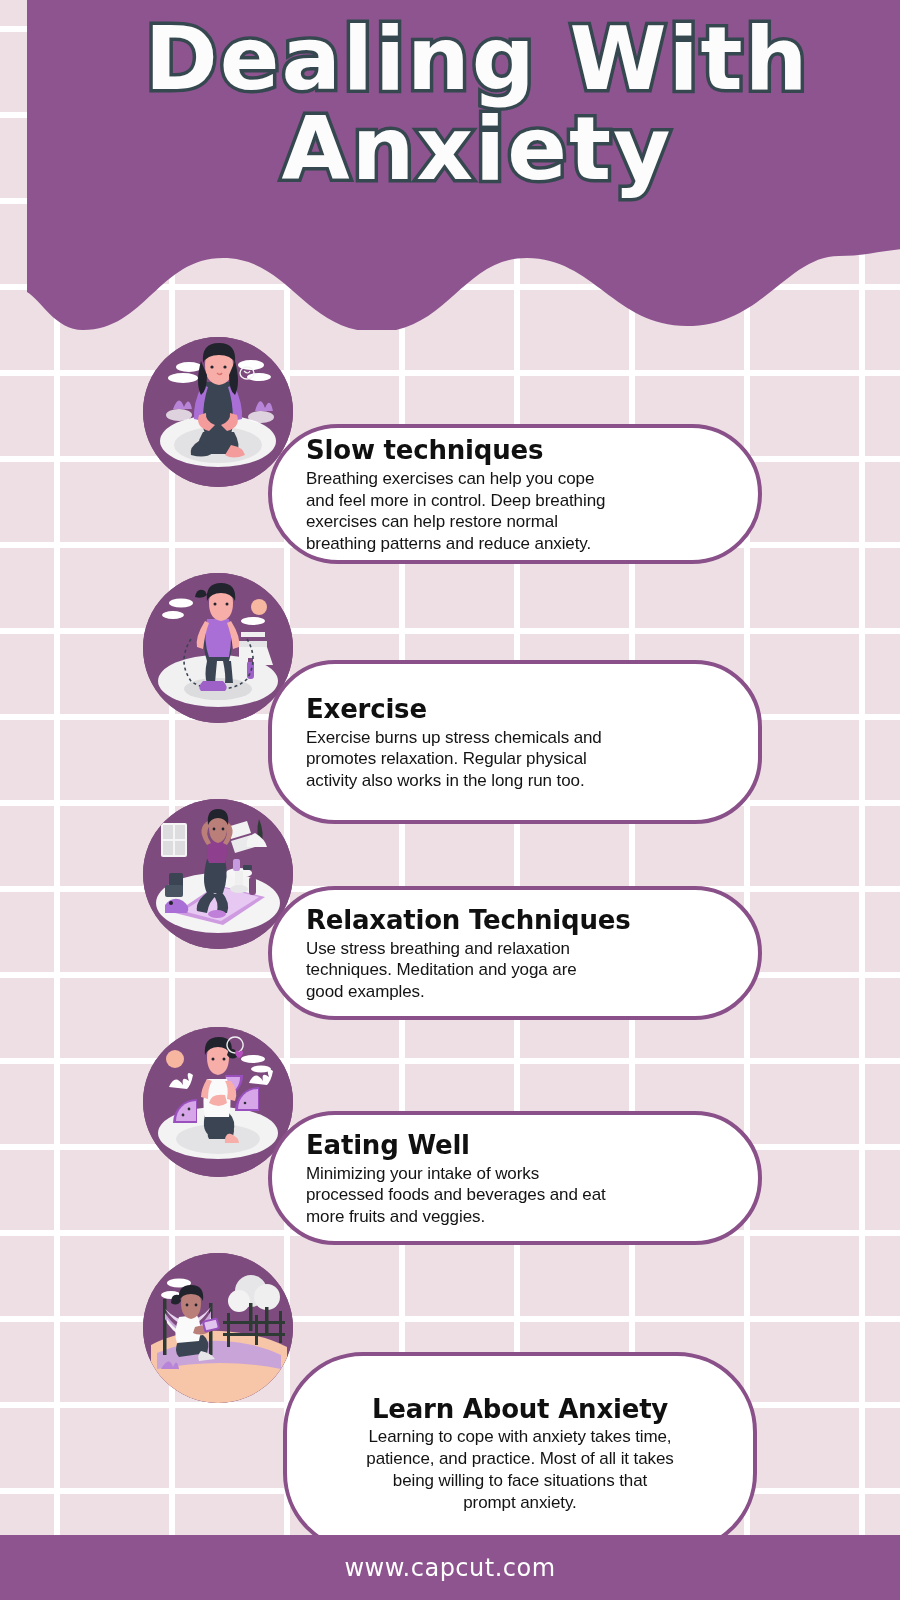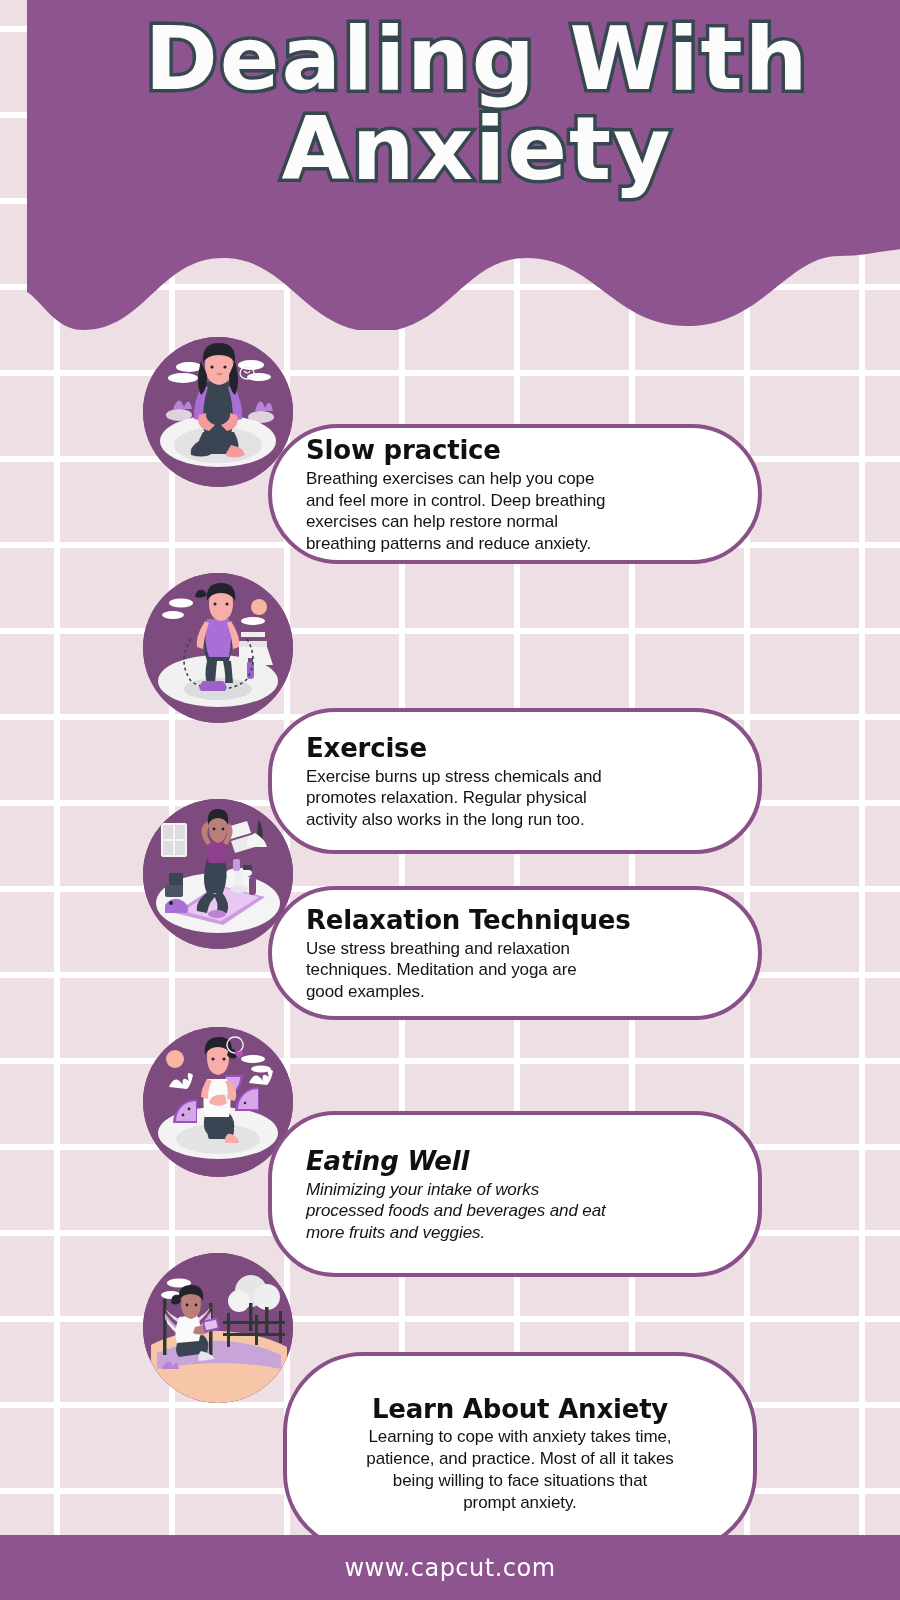--- a/index.html
+++ b/index.html
@@ -184,21 +184,21 @@
       <path d="M58 24 q-6 22 0 34 q6 -4 6 -20 z" fill="#21242C"></path>
       <path d="M92 24 q6 22 0 34 q-6 -4 -6 -20 z" fill="#21242C"></path>
       <circle cx="69" cy="30" r="1.6" fill="#21242C"></circle>
       <circle cx="82" cy="30" r="1.6" fill="#21242C"></circle>
       <path d="M74 36 q3 3 5 0" stroke="#D9736F" stroke-width="1.6" fill="none"></path>
       <ellipse cx="104" cy="36" rx="7" ry="6" fill="none" stroke="#F3F3F3" stroke-width="1.4"></ellipse>
       <path d="M101 34 q4 4 6 0" stroke="#F3F3F3" stroke-width="1.2" fill="none"></path>
     </svg>
   </div>
   <div class="card" style="left:268px; top:424px; width:494px; height:140px; border-radius:70px;">
-    <div class="card-title">Slow practice</div>
+    <div class="card-title">Slow techniques</div>
     <div class="card-body">Breathing exercises can help you cope
 and feel more in control. Deep breathing
 exercises  can help restore normal
 breathing patterns and reduce anxiety.</div>
   </div>
 
   <div class="avatar" style="left:143px; top:573px;">
     <svg viewBox="0 0 150 150">
       <rect width="150" height="150" fill="#7E4B7E"></rect>
       <ellipse cx="75" cy="108" rx="60" ry="26" fill="#F1F1F2"></ellipse>
@@ -221,21 +221,21 @@
       <path d="M64 46 q-4 22 2 38 l20 0 q4 -20 0 -38 z" fill="#A96FD6"></path>
       <path d="M62 48 q-10 16 -8 26 l6 2 q2 -16 6 -26z" fill="#F7ADA8"></path>
       <path d="M88 48 q10 16 8 26 l-6 2 q-2 -16 -6 -26z" fill="#F7ADA8"></path>
       <path d="M66 30 q0 -14 12 -14 q12 0 12 14 q0 16 -12 18 q-12 -2 -12 -18z" fill="#F7ADA8"></path>
       <path d="M64 28 q-2 -18 14 -18 q16 0 14 18 q-4 -8 -14 -8 q-10 0 -14 8z" fill="#21242C"></path>
       <path d="M62 18 q-8 -4 -10 6 q8 2 12 -2z" fill="#21242C"></path>
       <circle cx="72" cy="31" r="1.5" fill="#21242C"></circle>
       <circle cx="84" cy="31" r="1.5" fill="#21242C"></circle>
     </svg>
   </div>
-  <div class="card" style="left:268px; top:660px; width:494px; height:146px; border-radius:67px;margin-top:48px;">
+  <div class="card" style="left:268px; top:660px; width:494px; height:164px; border-radius:67px;">
     <div class="card-title">Exercise</div>
     <div class="card-body">Exercise burns up stress chemicals and
 promotes relaxation. Regular physical
 activity also works in the long run too.</div>
   </div>
 
   <div class="avatar" style="left:143px; top:799px;">
     <svg viewBox="0 0 150 150">
       <rect width="150" height="150" fill="#7E4B7E"></rect>
       <ellipse cx="75" cy="104" rx="62" ry="30" fill="#F4F4F5"></ellipse>
@@ -309,21 +309,21 @@
       <path d="M82 68 q-14 -2 -16 8 q10 6 18 0z" fill="#F7ADA8"></path>
       <path d="M64 30 q0 -14 11 -14 q11 0 11 14 q0 16 -11 18 q-11 -2 -11 -18z" fill="#F7ADA8"></path>
       <path d="M62 28 q-2 -18 14 -18 q16 0 12 18 q-4 -8 -13 -8 q-9 0 -13 8z" fill="#21242C"></path>
       <path d="M86 22 q8 -2 8 8 q-6 4 -10 -2z" fill="#21242C"></path>
       <circle cx="70" cy="32" r="1.5" fill="#21242C"></circle>
       <circle cx="81" cy="32" r="1.5" fill="#21242C"></circle>
       <path d="M92 26 a8 8 0 1 1 0.1 0" fill="none" stroke="#F0F0F2" stroke-width="1.4"></path>
       <path d="M92 25 q2 -3 4 0 q2 -3 4 0 q0 4 -4 6 q-4 -2 -4 -6z" fill="#B84FBE"></path>
     </svg>
   </div>
-  <div class="card" style="left:268px; top:1111px; width:494px; height:166px; border-radius:67px;font-style:italic;">
+  <div class="card" style="left:268px; top:1111px; width:494px; height:134px; border-radius:67px;">
     <div class="card-title">Eating Well</div>
     <div class="card-body">Minimizing your intake of works
 processed foods and beverages and eat
 more fruits and veggies.</div>
   </div>
 
   <div class="avatar" style="left:143px; top:1253px;">
     <svg viewBox="0 0 150 150">
       <rect width="150" height="150" fill="#7E4B7E"></rect>
       <path d="M8 92 q30 -16 70 -14 q40 2 66 16 l0 56 l-136 0z" fill="#F7C5A8"></path>

